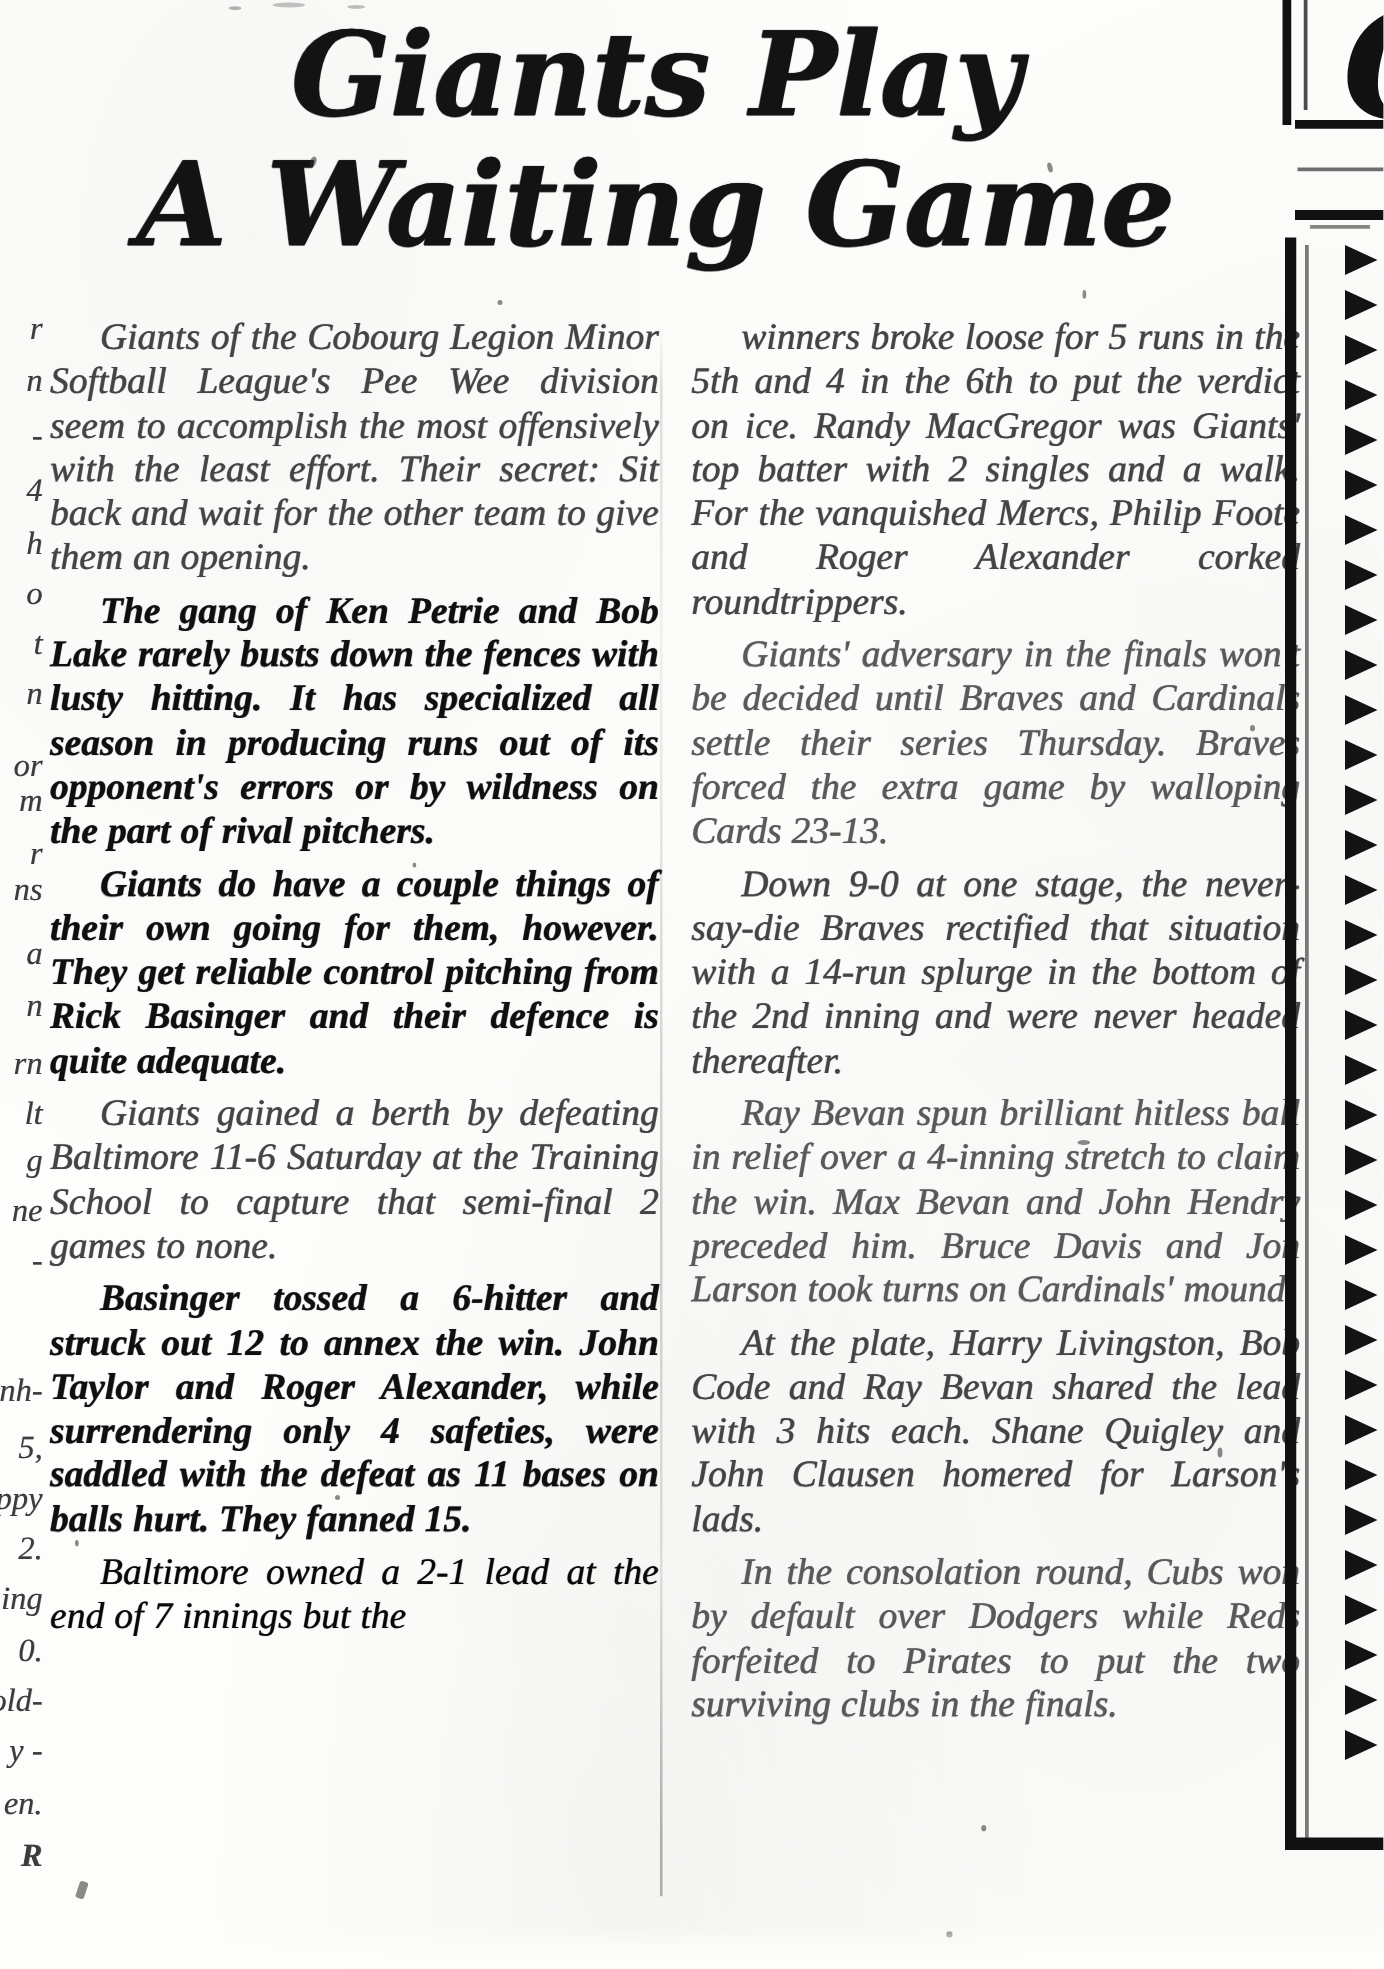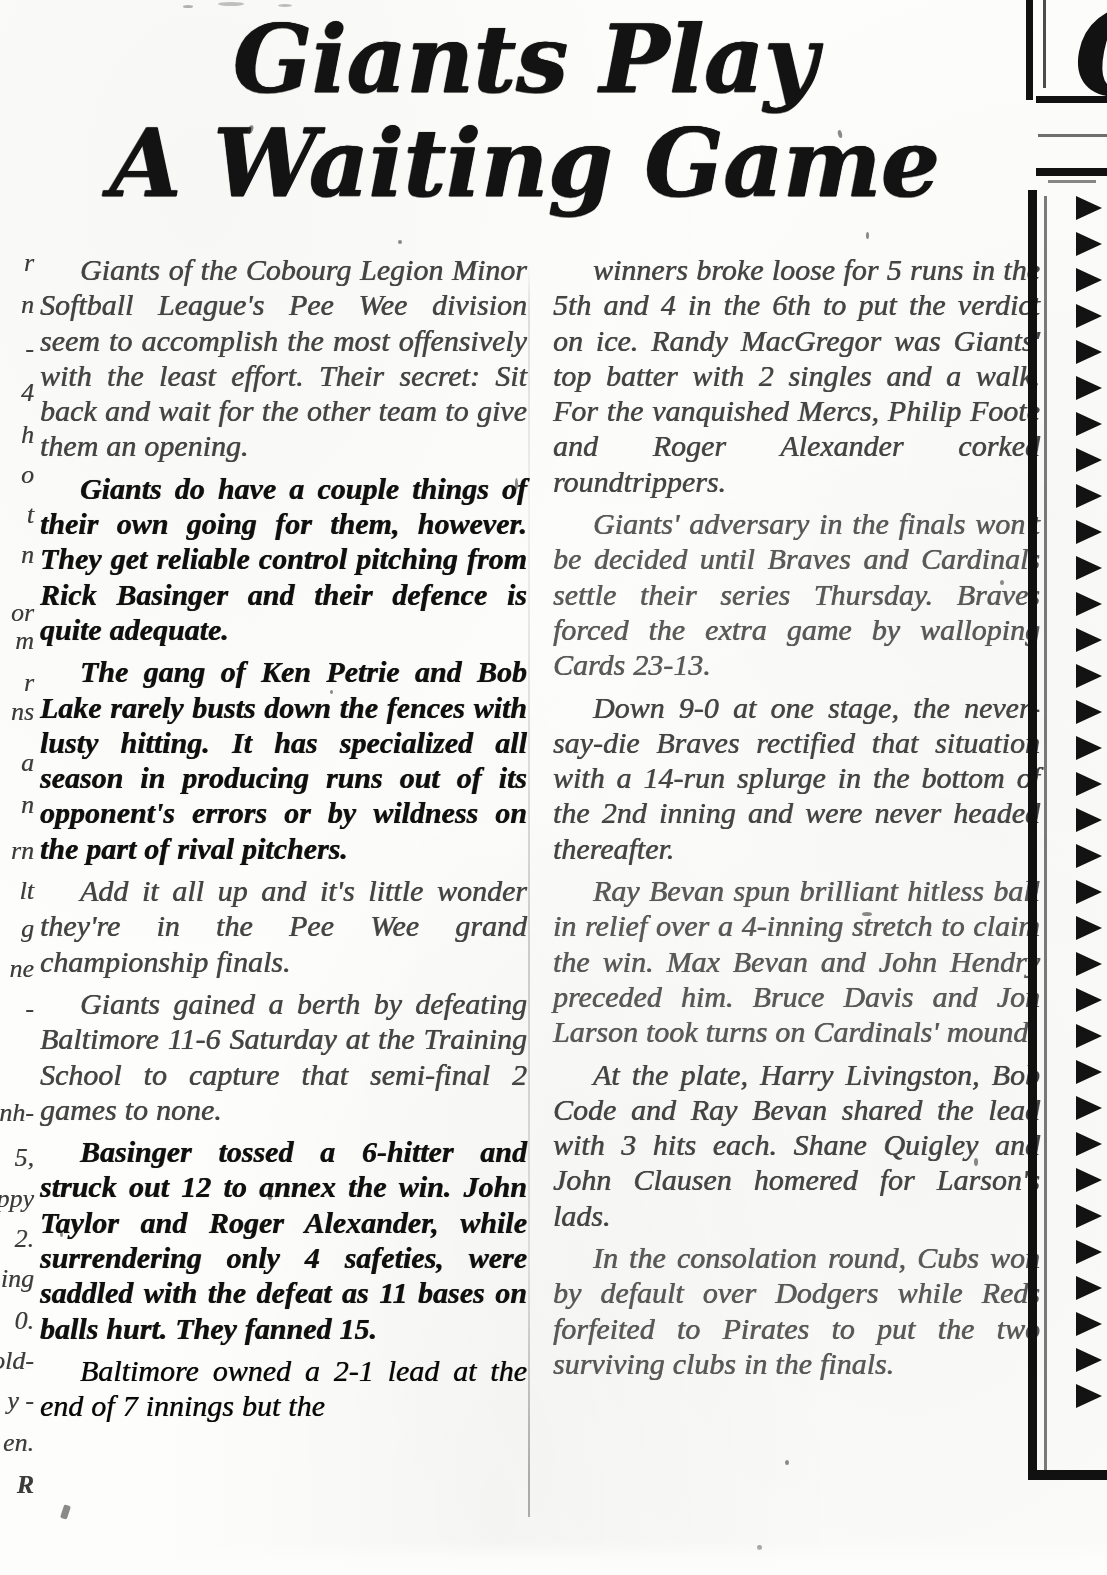--- a/index.html
+++ b/index.html
@@ -205,23 +205,22 @@
 
   <div class="headline">
     <div class="headline-line hl1">Giants Play</div>
     <div class="headline-line hl2">A Waiting Game</div>
   </div>
 
   <div class="columns">
 
     <div class="col">
       <p class="faint">Giants of the Cobourg Legion Minor Softball League's Pee Wee division seem to accomplish the most offensively with the least effort. Their secret: Sit back and wait for the other team to give them an opening.</p>
+      <p class="dark">The gang of Ken Petrie and Bob Lake rarely busts down the fences with lusty hitting. It has specialized all season in producing runs out of its opponent's errors or by wildness on the part of rival pitchers.</p>
       <p class="dark">Giants do have a couple things of their own going for them, however. They get reliable control pitching from Rick Basinger and their defence is quite adequate.</p>
-      <p class="dark">The gang of Ken Petrie and Bob Lake rarely busts down the fences with lusty hitting. It has specialized all season in producing runs out of its opponent's errors or by wildness on the part of rival pitchers.</p>
-      <p class="faint">Add it all up and it's little wonder they're in the Pee Wee grand championship finals.</p>
       <p class="faint">Giants gained a berth by defeating Baltimore 11-6 Saturday at the Training School to capture that semi-final 2 games to none.</p>
       <p class="dark">Basinger tossed a 6-hitter and struck out 12 to annex the win. John Taylor and Roger Alexander, while surrendering only 4 safeties, were saddled with the defeat as 11 bases on balls hurt. They fanned 15.</p>
       <p class="lastline-bold">Baltimore owned a 2-1 lead at the end of 7 innings but the</p>
     </div>
 
     <div class="col">
       <p class="faint">winners broke loose for 5 runs in the 5th and 4 in the 6th to put the verdict on ice. Randy MacGregor was Giants' top batter with 2 singles and a walk. For the vanquished Mercs, Philip Foote and Roger Alexander corked roundtrippers.</p>
       <p class="veryfaint">Giants' adversary in the finals won't be decided until Braves and Cardinals settle their series Thursday. Braves forced the extra game by walloping Cards 23-13.</p>
       <p class="faint">Down 9-0 at one stage, the never-say-die Braves rectified that situation with a 14-run splurge in the bottom of the 2nd inning and were never headed thereafter.</p>
       <p class="veryfaint">Ray Bevan spun brilliant hitless ball in relief over a 4-inning stretch to claim the win. Max Bevan and John Hendry preceded him. Bruce Davis and Jon Larson took turns on Cardinals' mound.</p>

